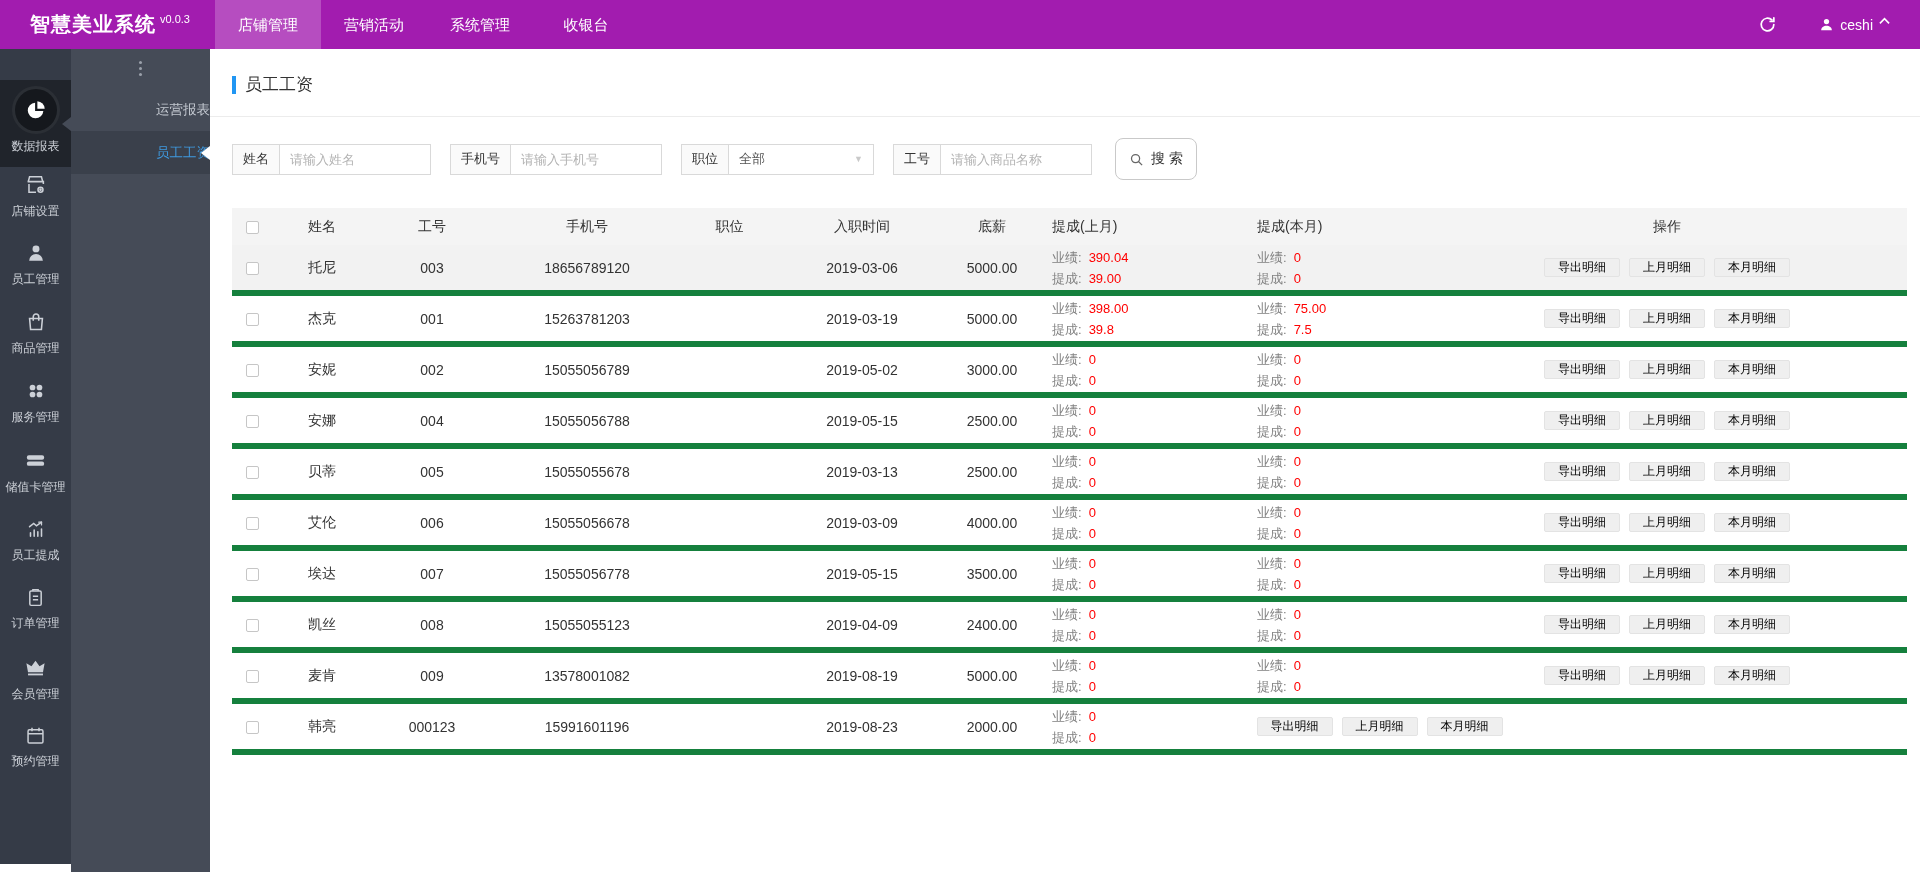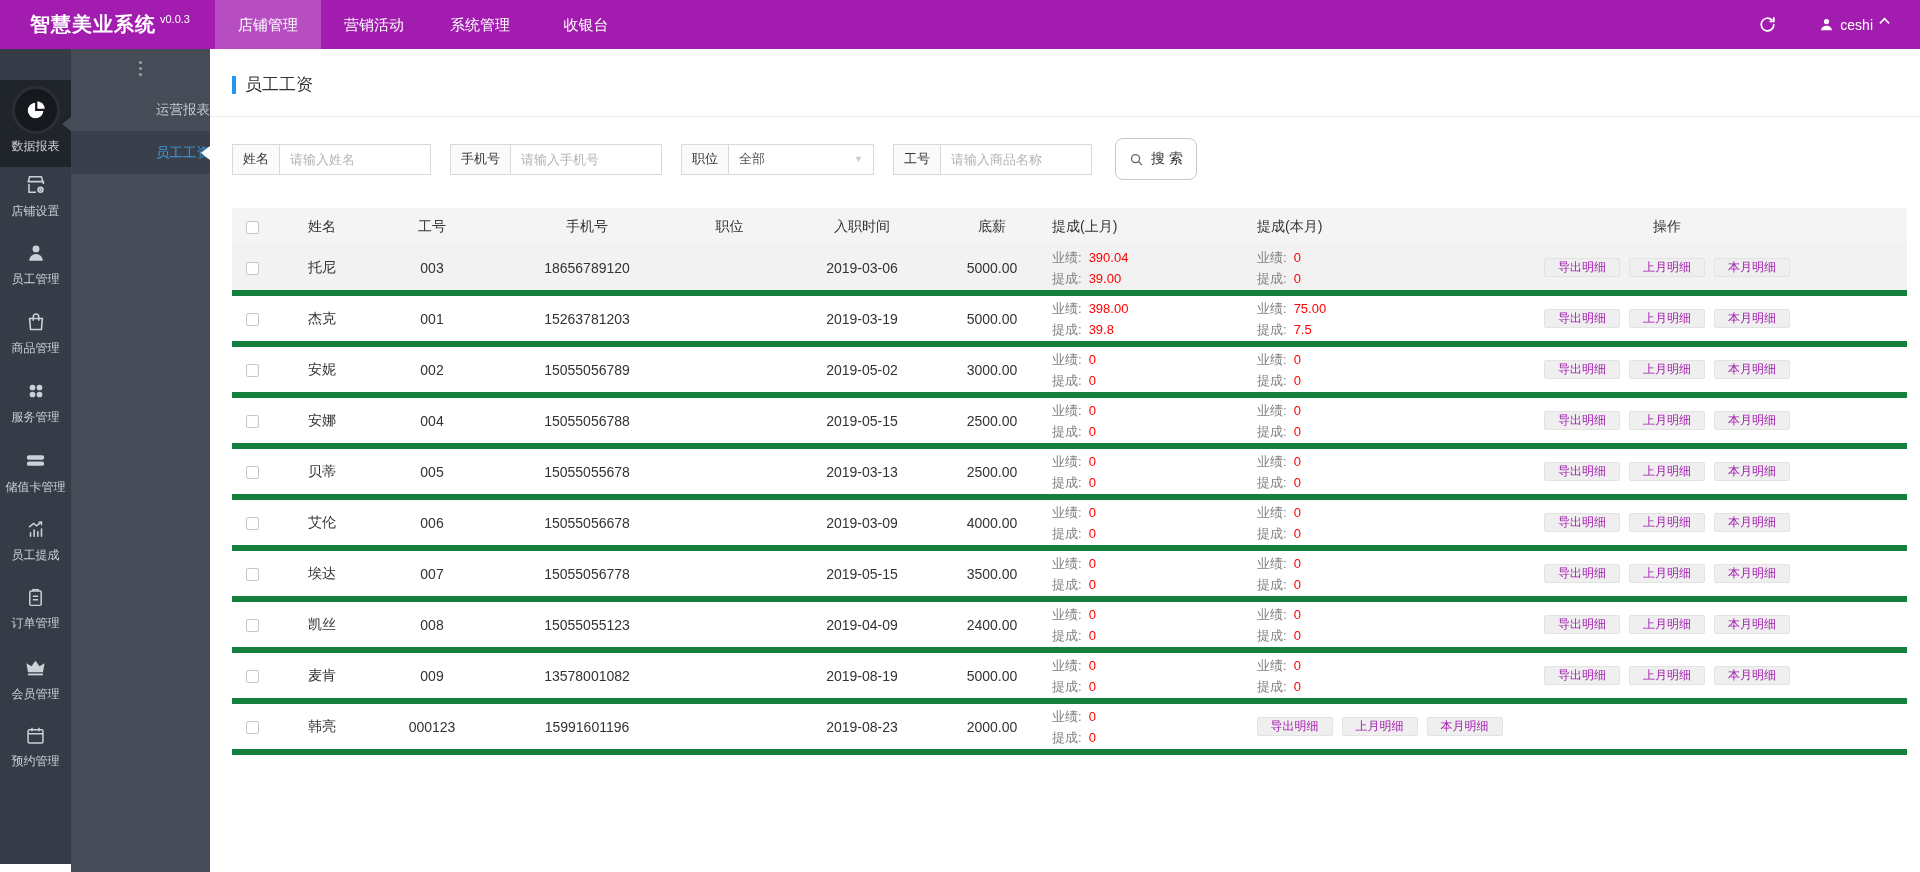--- a/index.html
+++ b/index.html
@@ -74,21 +74,21 @@
   .tr { height:51px; border-bottom:6px solid #15803d; font-size:14px; color:#333; }
   .tbody .tr:first-child { background:#f2f2f2; }
   .c { text-align:center; }
   .kvcell { padding-left:15px; font-size:13px; line-height:21px; }
   .k { color:#808080; margin-right:7px; }
   .v { color:#ff0000; }
   .cb { width:13px; height:13px; border:1px solid #c6c6c6; border-radius:2px;
     background:#fff; display:inline-block; vertical-align:middle; cursor:pointer; }
   .ops { display:flex; gap:9px; justify-content:center; }
   .action-btn { height:19px; padding:0 13px; background:#efefef; border:1px solid #e3e3e3;
-    border-radius:2px; font-size:12px; color:#a21caf; cursor:pointer; white-space:nowrap;text-align:center; }
+    border-radius:2px; font-size:12px; color:#000000; cursor:pointer; white-space:nowrap;text-align:center; }
 </style>
 </head>
 <body>
 
 <div class="topbar">
   <div class="brand">
     <span class="brand-name">智慧美业系统</span>
     <span class="brand-ver">v0.0.3</span>
   </div>
   <div class="tabs">

